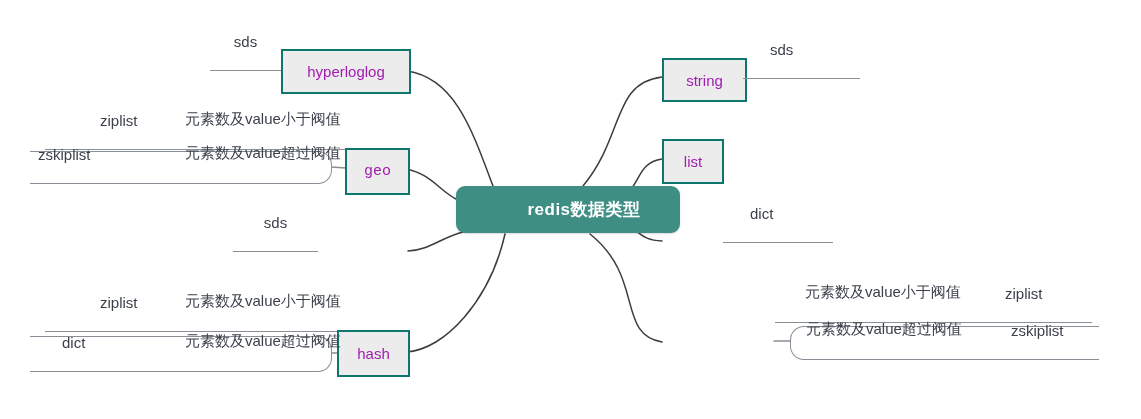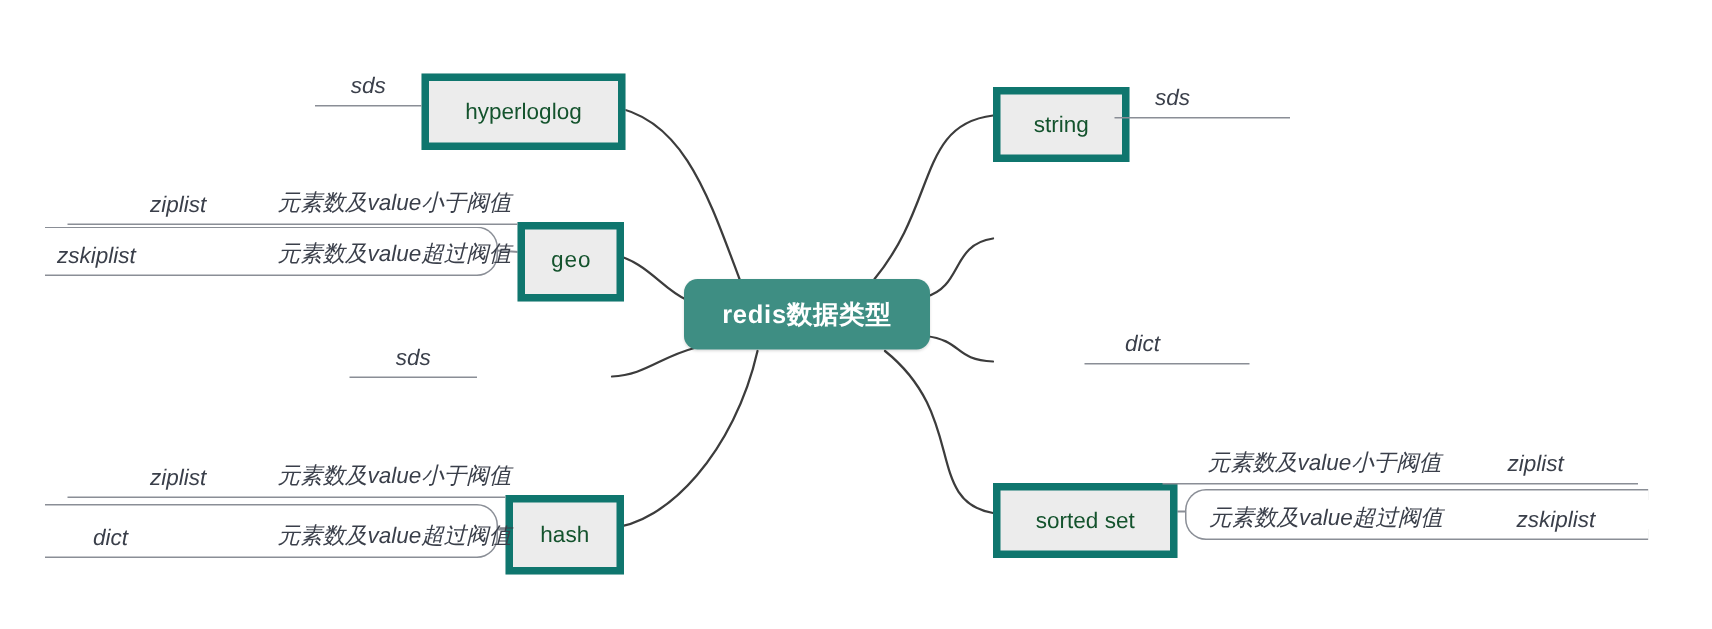--- a/index.html
+++ b/index.html
@@ -9,27 +9,27 @@
   }
   svg.wires{position:absolute;left:0;top:0;width:1141px;height:419px;pointer-events:none;}
   .central{
     position:absolute;display:flex;align-items:center;justify-content:center;
     background:#3E8E83;color:#ffffff;border-radius:9px;
     font-size:17px;font-weight:600;letter-spacing:.5px;
     box-shadow:0 1px 2px rgba(0,0,0,.15);
   }
   .branch{
     position:absolute;display:flex;align-items:center;justify-content:center;
-    background:#ECECEC;border:5px solid #0f766e;border-radius:0;
-    color:#14532d;font-size:15px;
+    background:#ECECEC;border:2px solid #0f766e;border-radius:0;
+    color:#a21caf;font-size:15px;
   }
   .row{
     position:absolute;color:#3A3F4A;font-size:15px;
   }
-  .row .lbl{position:absolute;bottom:4px;white-space:nowrap;font-style:italic;}
+  .row .lbl{position:absolute;bottom:20px;white-space:nowrap;}
   .uline{border-bottom:1px solid #8A8E96;}
   .bracket-l{ 
     border:1px solid #8A8E96;border-left:none;border-radius:0 14px 14px 0;background:#fff;
   }
   .bracket-r{ 
     border:1px solid #8A8E96;border-right:none;border-radius:14px 0 0 14px;background:#fff;
   }
   .center-lbl{left:0;right:0;text-align:center;}
 </style>
 </head>
@@ -48,21 +48,21 @@
       <path d="M 662 241 C 636 240 642 227 617 224"></path>
       <path d="M 662 342 C 616 334 645 278 590 234"></path>
     </g>
     <g fill="none" stroke="#8A8E96" stroke-width="1.3" stroke-linecap="round">
       <path d="M 331 167 L 346 168"></path>
       <path d="M 331 353 L 338 353"></path>
       <path d="M 774 341 L 790 341"></path>
     </g>
   </svg>
 
-  <div class="central" style="left:456px;top:186px;width:164px;height:47px;">redis数据类型</div>
+  <div class="central" style="left:456px;top:186px;width:192px;height:47px;padding-left:32px;">redis数据类型</div>
 
   <div class="branch" style="left:281px;top:49px;width:126px;height:41px;">hyperloglog</div>
   <div class="row uline" style="left:210px;top:44px;width:71px;height:26px;">
     <span class="lbl center-lbl">sds</span>
   </div>
 
   <div class="branch" style="left:345px;top:148px;width:61px;height:43px;font-family:Liberation Mono, monospace;">geo</div>
   <div class="row uline" style="left:45px;top:122px;width:300px;height:27px;">
     <span class="lbl" style="left:55px;">ziplist</span>
     <span class="lbl" style="left:140px;">元素数及value小于阀值</span>
@@ -84,26 +84,26 @@
   <div class="row bracket-l" style="left:30px;top:336px;width:301px;height:34px;">
     <span class="lbl" style="left:32px;">dict</span>
     <span class="lbl" style="left:155px;">元素数及value超过阀值</span>
   </div>
 
   <div class="branch" style="left:662px;top:58px;width:81px;height:40px;">string</div>
   <div class="row uline" style="left:743px;top:52px;width:117px;height:26px;">
     <span class="lbl" style="left:27px;">sds</span>
   </div>
 
+  <div class="branch" style="left:662px;top:139px;width:58px;height:41px;">list</div>
 
   <div class="row uline" style="left:723px;top:216px;width:110px;height:26px;">
     <span class="lbl" style="left:27px;">dict</span>
   </div>
 
-  <div class="branch" style="left:662px;top:322px;width:113px;height:40px;">sorted set</div>
   <div class="row uline" style="left:775px;top:296px;width:317px;height:26px;">
     <span class="lbl" style="left:30px;">元素数及value小于阀值</span>
     <span class="lbl" style="left:230px;">ziplist</span>
   </div>
   <div class="row bracket-r" style="left:790px;top:326px;width:308px;height:32px;">
     <span class="lbl" style="left:15px;">元素数及value超过阀值</span>
     <span class="lbl" style="left:220px;">zskiplist</span>
   </div>
 
 </div>

